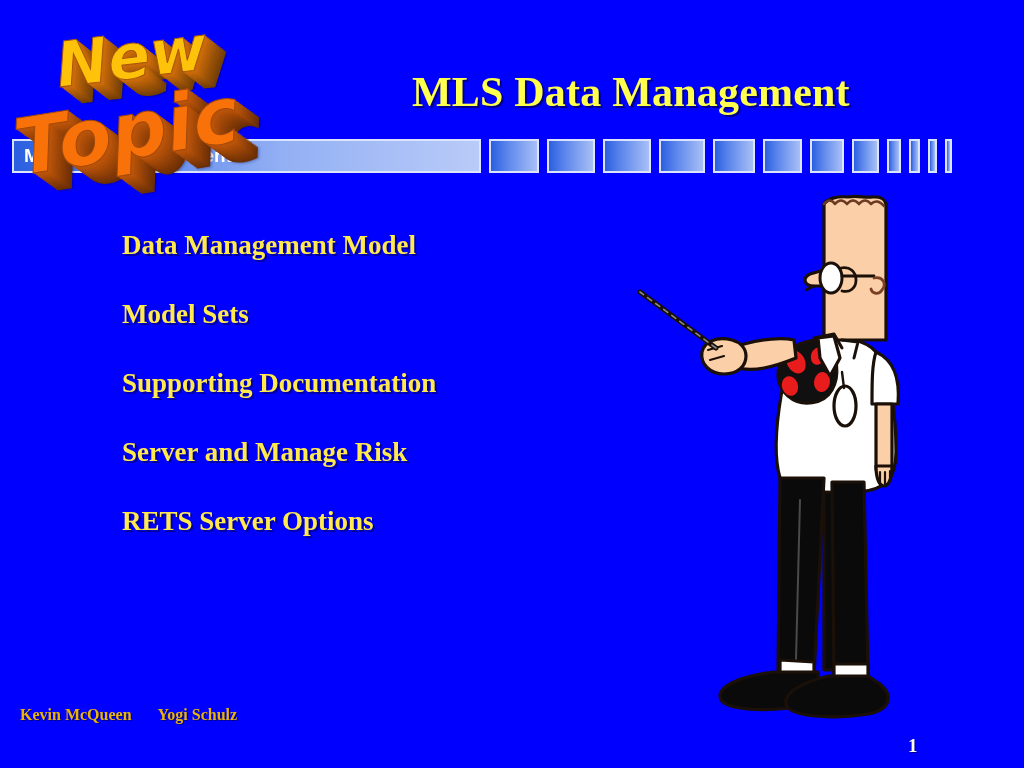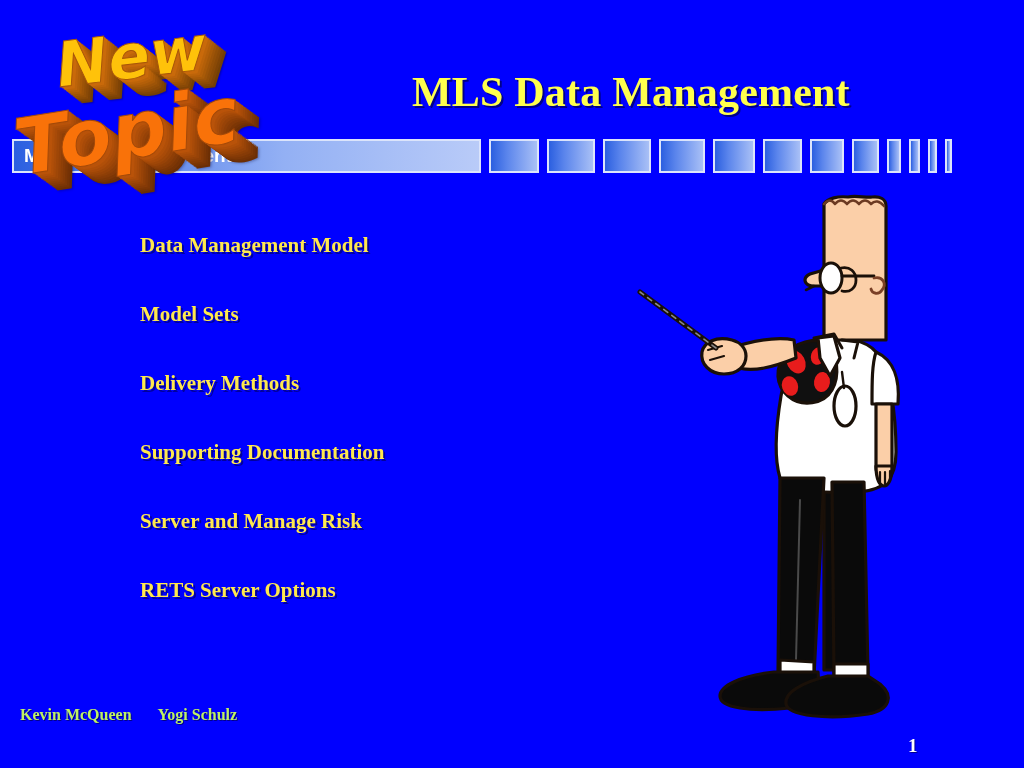--- a/index.html
+++ b/index.html
@@ -78,39 +78,38 @@
 
   
   .bullet-list {
     position: absolute;
     left: 122px;
     top: 228px;
     width: 520px;
   }
   .bullet-item {
     font-family: "Liberation Serif", serif;
-    font-size: 21px;
+    font-size: 27px;
     font-weight: bold;
     color: #ffe94d;
     height: 69px;
     line-height: 34px;
     white-space: nowrap;
     text-shadow: 2px 2px 0 rgba(0,0,60,0.5);
-    margin-left: 18px;
   }
 
   
   .footer-authors {
     position: absolute;
     left: 20px;
     top: 706px;
     font-family: "Liberation Serif", serif;
     font-size: 16px;
     font-weight: bold;
-    color: #bef264;
+    color: #eab308;
     white-space: nowrap;
     text-shadow: 1px 1px 0 rgba(0,0,60,0.6);
   }
   .footer-author-2 { margin-left: 26px; }
   .page-number {
     position: absolute;
     left: 908px;
     top: 735px;
     font-family: "Liberation Serif", serif;
     font-size: 19px;
@@ -201,21 +200,20 @@
     <div class="banner-block bb8"></div>
     <div class="banner-block bb9"></div>
     <div class="banner-block bb10"></div>
     <div class="banner-block bb11"></div>
     <div class="banner-block bb12"></div>
   </div>
 
   <div class="bullet-list">
     <div class="bullet-item">Data Management Model</div>
     <div class="bullet-item">Model Sets</div>
-    <div class="bullet-item">Delivery Methods</div>
     <div class="bullet-item">Supporting Documentation</div>
     <div class="bullet-item">Server and Manage Risk</div>
     <div class="bullet-item">RETS Server Options</div>
   </div>
 
   <div class="newtopic">
     <div class="wordart wa-new">New</div>
     <div class="wordart wa-topic">Topic</div>
   </div>
 

